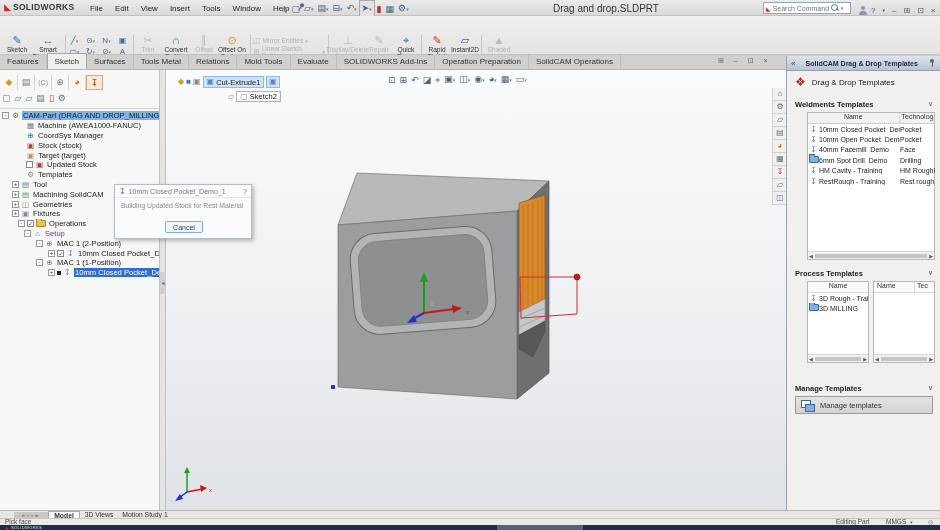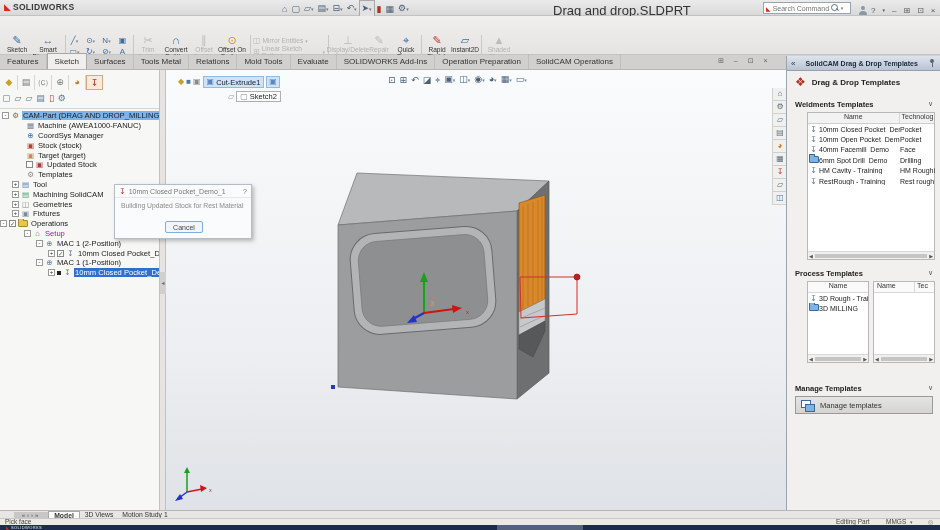--- a/index.html
+++ b/index.html
@@ -7,21 +7,21 @@
 #app{position:relative;width:940px;height:530px;background:#e4e2e0;font-size:8px;color:#222;overflow:hidden;}
 .abs{position:absolute;}
 
 .titlebar{left:0;top:0;width:940px;height:16px;background:linear-gradient(#ebebeb,#d9d9d9);border-bottom:1px solid #c2c2c2;}
 .logo-tri{color:#d42e12;font-size:9px;font-weight:bold;}
 .logo-word{font-size:8.5px;font-weight:bold;color:#3a3a3a;letter-spacing:.3px;}
 .menu{display:flex;align-items:center;height:16px;}
 .menu span{font-size:8px;color:#222;padding:0 6px;cursor:default;}
 .qi{display:inline-block;font-size:9px;color:#4a617a;padding:0 2px;line-height:15px;}
 .qi small{font-size:5px;color:#777;}
-.doc-title{font-size:13px;color:#333;}
+.doc-title{font-size:10px;color:#333;}
 .searchbox{display:flex;align-items:center;width:88px;height:12px;background:#fff;border:1px solid #9aa4ae;padding:0 2px;gap:2px;}
 .searchbox input{border:none;outline:none;width:56px;font-size:7px;color:#555;background:transparent;}
 .mag{width:8px;height:8px;position:relative;display:inline-block;}
 .mag::before{content:"";position:absolute;left:0;top:0;width:5px;height:5px;border:1px solid #56708a;border-radius:50%;}
 .mag::after{content:"";position:absolute;left:5px;top:5px;width:3px;height:1px;background:#56708a;transform:rotate(45deg);}
 .avt{width:9px;height:9px;position:relative;display:inline-block;}
 .avt::before{content:"";position:absolute;left:3px;top:0;width:4px;height:4px;border-radius:50%;background:#8a97a5;}
 .avt::after{content:"";position:absolute;left:1px;top:5px;width:8px;height:4px;border-radius:4px 4px 0 0;background:#8a97a5;}
 .pin{width:8px;height:9px;position:relative;display:inline-block;}
 .pin::before{content:"";position:absolute;left:2px;top:0;width:4px;height:4px;border-radius:50%;background:#5a6673;}
@@ -84,21 +84,21 @@
 .dlg-title{display:flex;align-items:center;gap:3px;height:13px;padding:0 4px;border-bottom:1px solid #e4e8ec;}
 .dlg-title .txt{font-size:7px;color:#777;flex:1;}
 .dlg-msg{font-size:6.8px;color:#8a8a8a;padding:4px 6px;}
 .dlg-btn{position:absolute;left:50px;top:36px;width:38px;height:12px;background:#f2f6fa;border:1px solid #7aafdf;border-radius:2px;font-size:7px;color:#444;text-align:center;line-height:11px;}
 
 .tpane{left:786px;top:56px;width:154px;height:454px;background:#f1f0ee;border-left:1px solid #9aa4ae;}
 .tphead{left:0;top:0;width:153px;height:15px;background:linear-gradient(#dde4ec,#b9c4d2);border-bottom:1px solid #94a0ae;display:flex;align-items:center;padding:0 4px;gap:3px;}
 .tphead .t{font-size:7px;font-weight:bold;color:#1a2a3a;flex:1;text-align:center;}
 .sechead{font-size:7.5px;font-weight:bold;color:#222;}
 .chev{font-size:7px;color:#556;}
-.panel-title{font-size:8px;font-weight:bold;color:#222;}
+.panel-title{font-size:8px;font-weight:normal;color:#222;}
 .sc-logo{font-size:12px;color:#b03020;line-height:16px;}
 .optable{left:20px;top:56px;width:128px;height:148px;background:#fff;border:1px solid #b8b8b8;}
 .opthead{display:flex;height:11px;background:#f2f2f2;border-bottom:1px solid #cfcfcf;font-size:7px;color:#333;}
 .optrow{display:flex;align-items:center;height:10.4px;font-size:7px;color:#222;white-space:nowrap;}
 .optrow .nm{flex:1;overflow:hidden;}
 .tix{color:#5b7a9a;font-size:8px;width:11px;text-align:center;flex:0 0 11px;line-height:9px;}
 .hscroll{position:absolute;left:0;bottom:0;width:100%;height:8px;background:#f0f0f0;border-top:1px solid #d8d8d8;display:flex;align-items:center;justify-content:space-between;padding:0 1px;}
 .hscroll b{font-size:5px;color:#555;font-weight:normal;}
 .hscroll .thumb{height:4px;background:#c5c5c5;flex:1;margin:0 2px;}
 .listbox{background:#fff;border:1px solid #b8b8b8;position:absolute;}
@@ -123,20 +123,30 @@
 </head>
 <body>
 
 <div id="app">
 
   <div class="abs titlebar">
     <div class="abs" style="left:4px;top:2px;display:flex;align-items:center;gap:2px">
       <span class="logo-tri">◣</span>
       <span class="logo-word">SOLIDWORKS</span>
     </div>
+    <div class="abs menu" style="left:84px;top:0">
+      <span>File</span>
+      <span>Edit</span>
+      <span>View</span>
+      <span>Insert</span>
+      <span>Tools</span>
+      <span>Window</span>
+      <span>Help</span>
+      <span class="pin" style="transform:rotate(40deg)"></span>
+    </div>
     <div class="abs" style="left:280px;top:0;display:flex;align-items:center">
       <span class="qi">⌂</span>
       <span class="qi">▢</span>
       <span class="qi">▱<small>▾</small></span>
       <span class="qi">▤<small>▾</small></span>
       <span class="qi">⊟<small>▾</small></span>
       <span class="qi">↶<small>▾</small></span>
       <span class="qi" style="border:1px solid #aaa;background:#e2e2e2">➤<small>▾</small></span>
       <span class="qi" style="color:#b03020">▮</span>
       <span class="qi">▦</span>
@@ -330,21 +340,21 @@
       <div class="tr" style="padding-left:12px">
         <span class="exp">+</span>
         <span class="tic" style="color:#8a8a8a">◫</span>
         <span class="tlb">Geometries</span>
       </div>
       <div class="tr" style="padding-left:12px">
         <span class="exp">+</span>
         <span class="tic" style="color:#7a8a9a">▣</span>
         <span class="tlb">Fixtures</span>
       </div>
-      <div class="tr" style="padding-left:0">
+      <div class="tr" style="padding-left:18px">
         <span class="exp">-</span>
         <span class="ck on"></span>
         <span class="fold yel"></span>
         <span class="tlb">Operations</span>
       </div>
       <div class="tr" style="padding-left:24px">
         <span class="exp">-</span>
         <span class="tic" style="color:#b03ab0">⌂</span>
         <span class="tlb" style="color:#aa14aa">Setup</span>
       </div>

